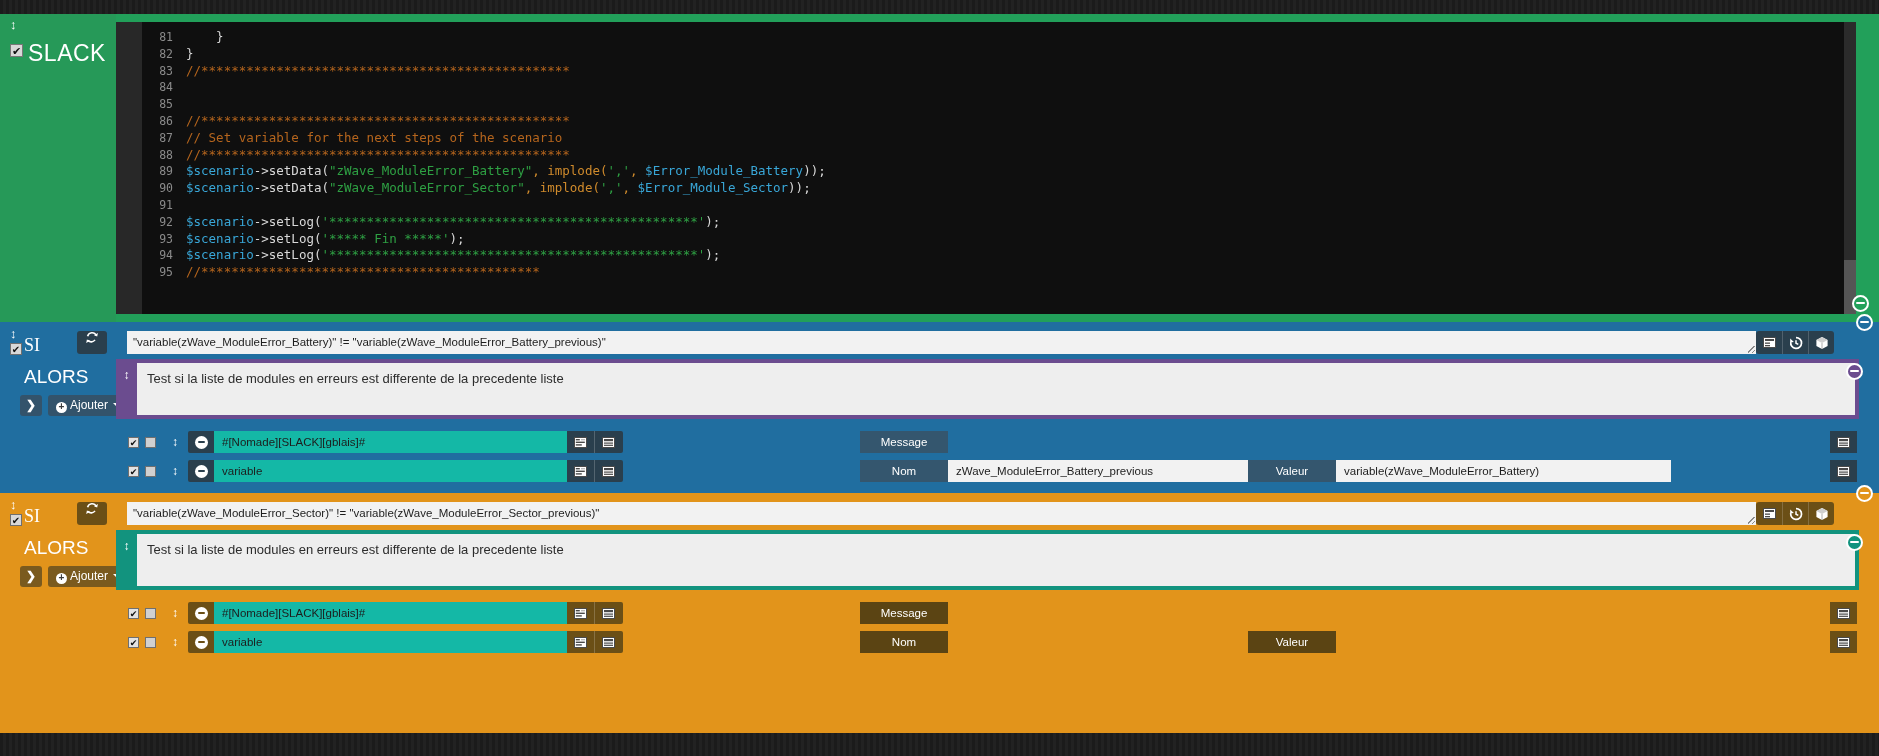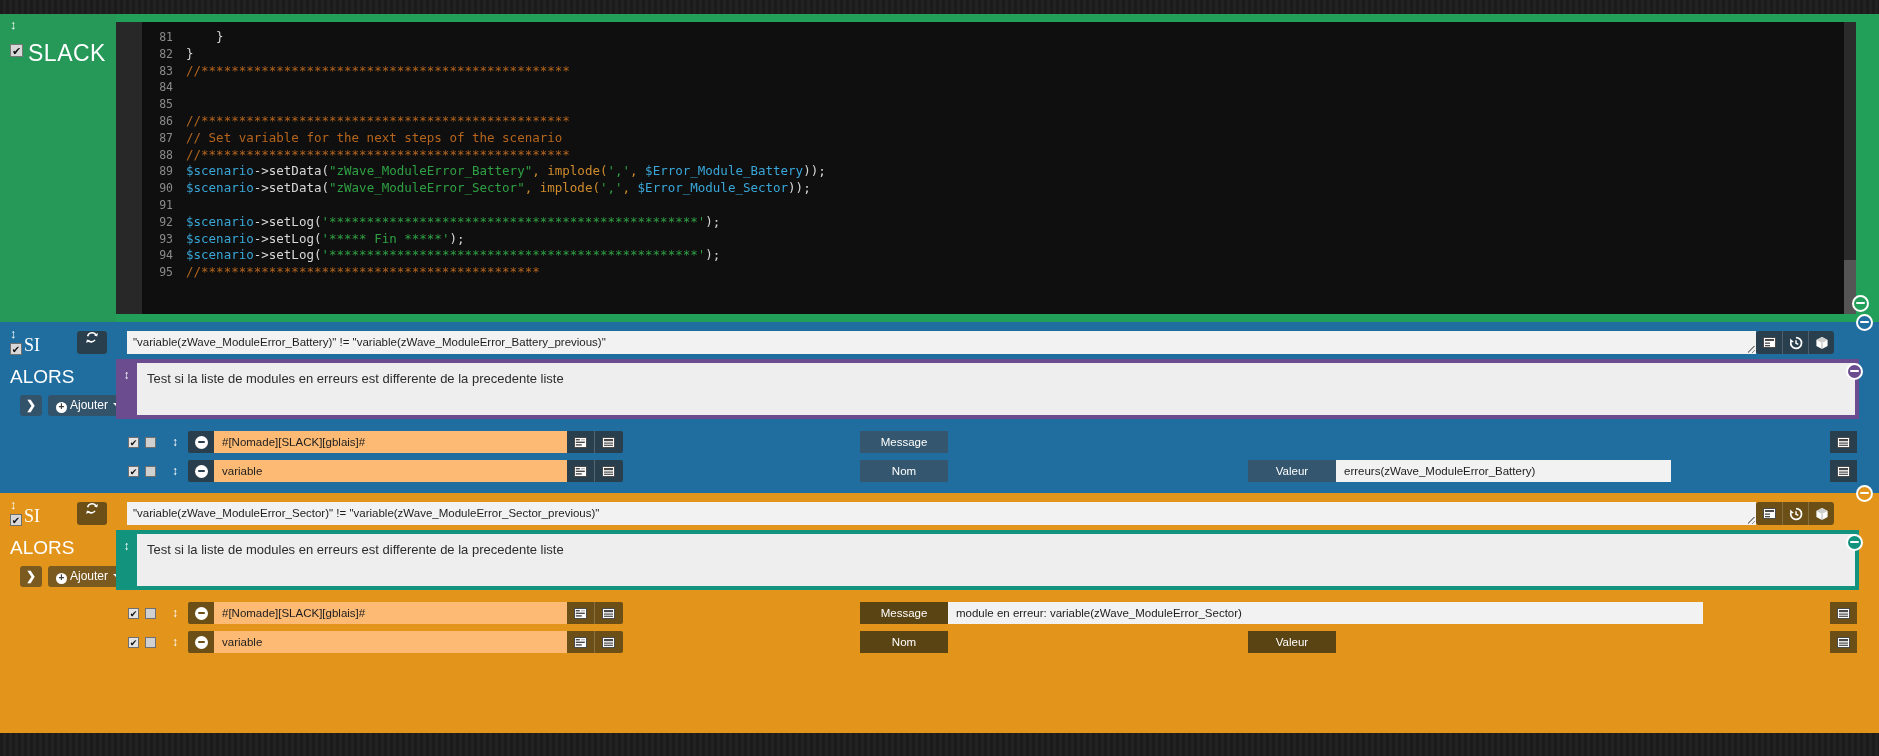--- a/index.html
+++ b/index.html
@@ -130,21 +130,21 @@
     background: #d8d8d8;
     border: 1px solid #6f6f6f;
     color: #111; font-size: 10px; line-height: 11px; text-align: center;
   }
   .si-label {
     position: absolute; left: 24px;
     font-size: 18px; color: #ffffff;
     font-family: "Liberation Serif", serif;
   }
   .alors-label {
-    position: absolute; left: 10px;
+    position: absolute; left: 24px;
     font-size: 19px; color: #ffffff;
   }
   .btn-chevron {
     position: absolute;
     width: 22px; height: 21px;
     border-radius: 3px;
     color: #fff; font-size: 12px; font-weight: bold;
     text-align: center; line-height: 20px;
     cursor: pointer;
   }
@@ -260,21 +260,21 @@
   }
   .fg-minus .circ {
     width: 13px; height: 13px; border-radius: 50%;
     background: #fff; position: relative;
   }
   .fg-minus .circ::after {
     content: ""; position: absolute; left: 3px; top: 5.5px;
     width: 7px; height: 2px; border-radius: 1px;
   }
   .fg-input {
-    background: #fdba74;
+    background: #14b8a6;
     font-size: 11.5px;
     color: #1d1d1d;
     display: flex; align-items: center;
     padding: 0 8px;
     overflow: hidden; white-space: nowrap;
   }
   .fg-ic {
     width: 27px;
     display: flex; align-items: center; justify-content: center;
     cursor: pointer;
@@ -436,24 +436,25 @@
                 <rect x="0.5" y="0.5" width="12" height="10" fill="#fff" stroke="#4a4a4a"></rect>
                 <rect x="2" y="2" width="9" height="2.2" fill="#4a4a4a"></rect>
                 <rect x="2" y="5.5" width="9" height="1.2" fill="#4a4a4a"></rect>
                 <rect x="2" y="7.7" width="9" height="1.2" fill="#4a4a4a"></rect>
               </svg>
             </div>
           </div>
         </div>
         <div class="act-row" style="left:860px; top:138px;">
           <div class="lbl-btn" style="width:88px; background:#34566e;">Nom</div>
+          <div class="fg-input" style="width:300px; height:22px; background:#f2f2f2;">zWave_ModuleError_Battery_previous</div>
         </div>
         <div class="act-row" style="left:1248px; top:138px;">
           <div class="lbl-btn" style="width:88px; background:#34566e;">Valeur</div>
-          <div class="fg-input" style="width:335px; height:22px; background:#f2f2f2;">erreurs(zWave_ModuleError_Battery)</div>
+          <div class="fg-input" style="width:335px; height:22px; background:#f2f2f2;">variable(zWave_ModuleError_Battery)</div>
         </div>
         <div class="act-row" style="left:1830px; top:138px;">
           <div class="fg-ic" style="height:22px; background:#2a3f4d;">
             <svg width="13" height="11" viewBox="0 0 13 11">
               <rect x="0.5" y="0.5" width="12" height="10" fill="#fff" stroke="#4a4a4a"></rect>
               <rect x="2" y="2" width="9" height="2.2" fill="#4a4a4a"></rect>
               <rect x="2" y="5.5" width="9" height="1.2" fill="#4a4a4a"></rect>
               <rect x="2" y="7.7" width="9" height="1.2" fill="#4a4a4a"></rect>
             </svg>
           </div>
@@ -535,21 +536,20 @@
                 <rect x="0.5" y="0.5" width="12" height="10" fill="#fff" stroke="#4a4a4a"></rect>
                 <rect x="2" y="2" width="9" height="2.2" fill="#4a4a4a"></rect>
                 <rect x="2" y="5.5" width="9" height="1.2" fill="#4a4a4a"></rect>
                 <rect x="2" y="7.7" width="9" height="1.2" fill="#4a4a4a"></rect>
               </svg>
             </div>
           </div>
         </div>
         <div class="act-row" style="left:860px; top:109px;">
           <div class="lbl-btn" style="width:88px; background:#5b4413;">Message</div>
-          <div class="fg-input" style="width:755px; height:22px; background:#f2f2f2;">module en erreur: variable(zWave_ModuleError_Sector)</div>
         </div>
         <div class="act-row" style="left:1830px; top:109px;">
           <div class="fg-ic" style="height:22px; background:#6b4f16;">
             <svg width="13" height="11" viewBox="0 0 13 11">
               <rect x="0.5" y="0.5" width="12" height="10" fill="#fff" stroke="#4a4a4a"></rect>
               <rect x="2" y="2" width="9" height="2.2" fill="#4a4a4a"></rect>
               <rect x="2" y="5.5" width="9" height="1.2" fill="#4a4a4a"></rect>
               <rect x="2" y="7.7" width="9" height="1.2" fill="#4a4a4a"></rect>
             </svg>
           </div>

